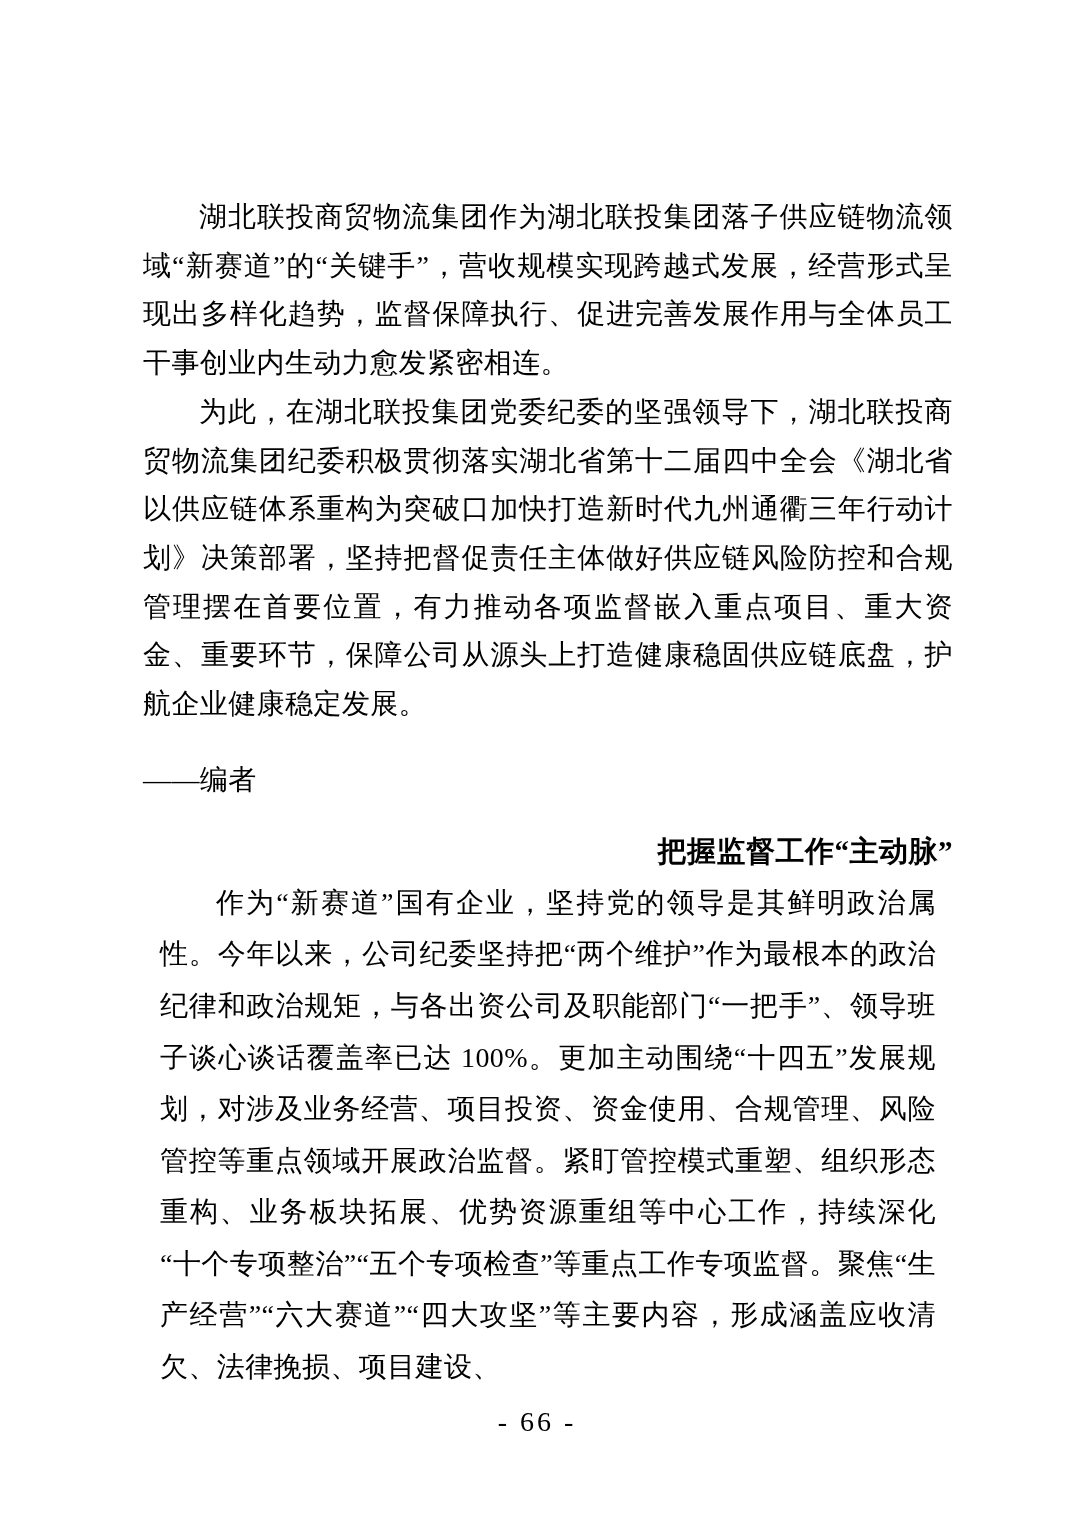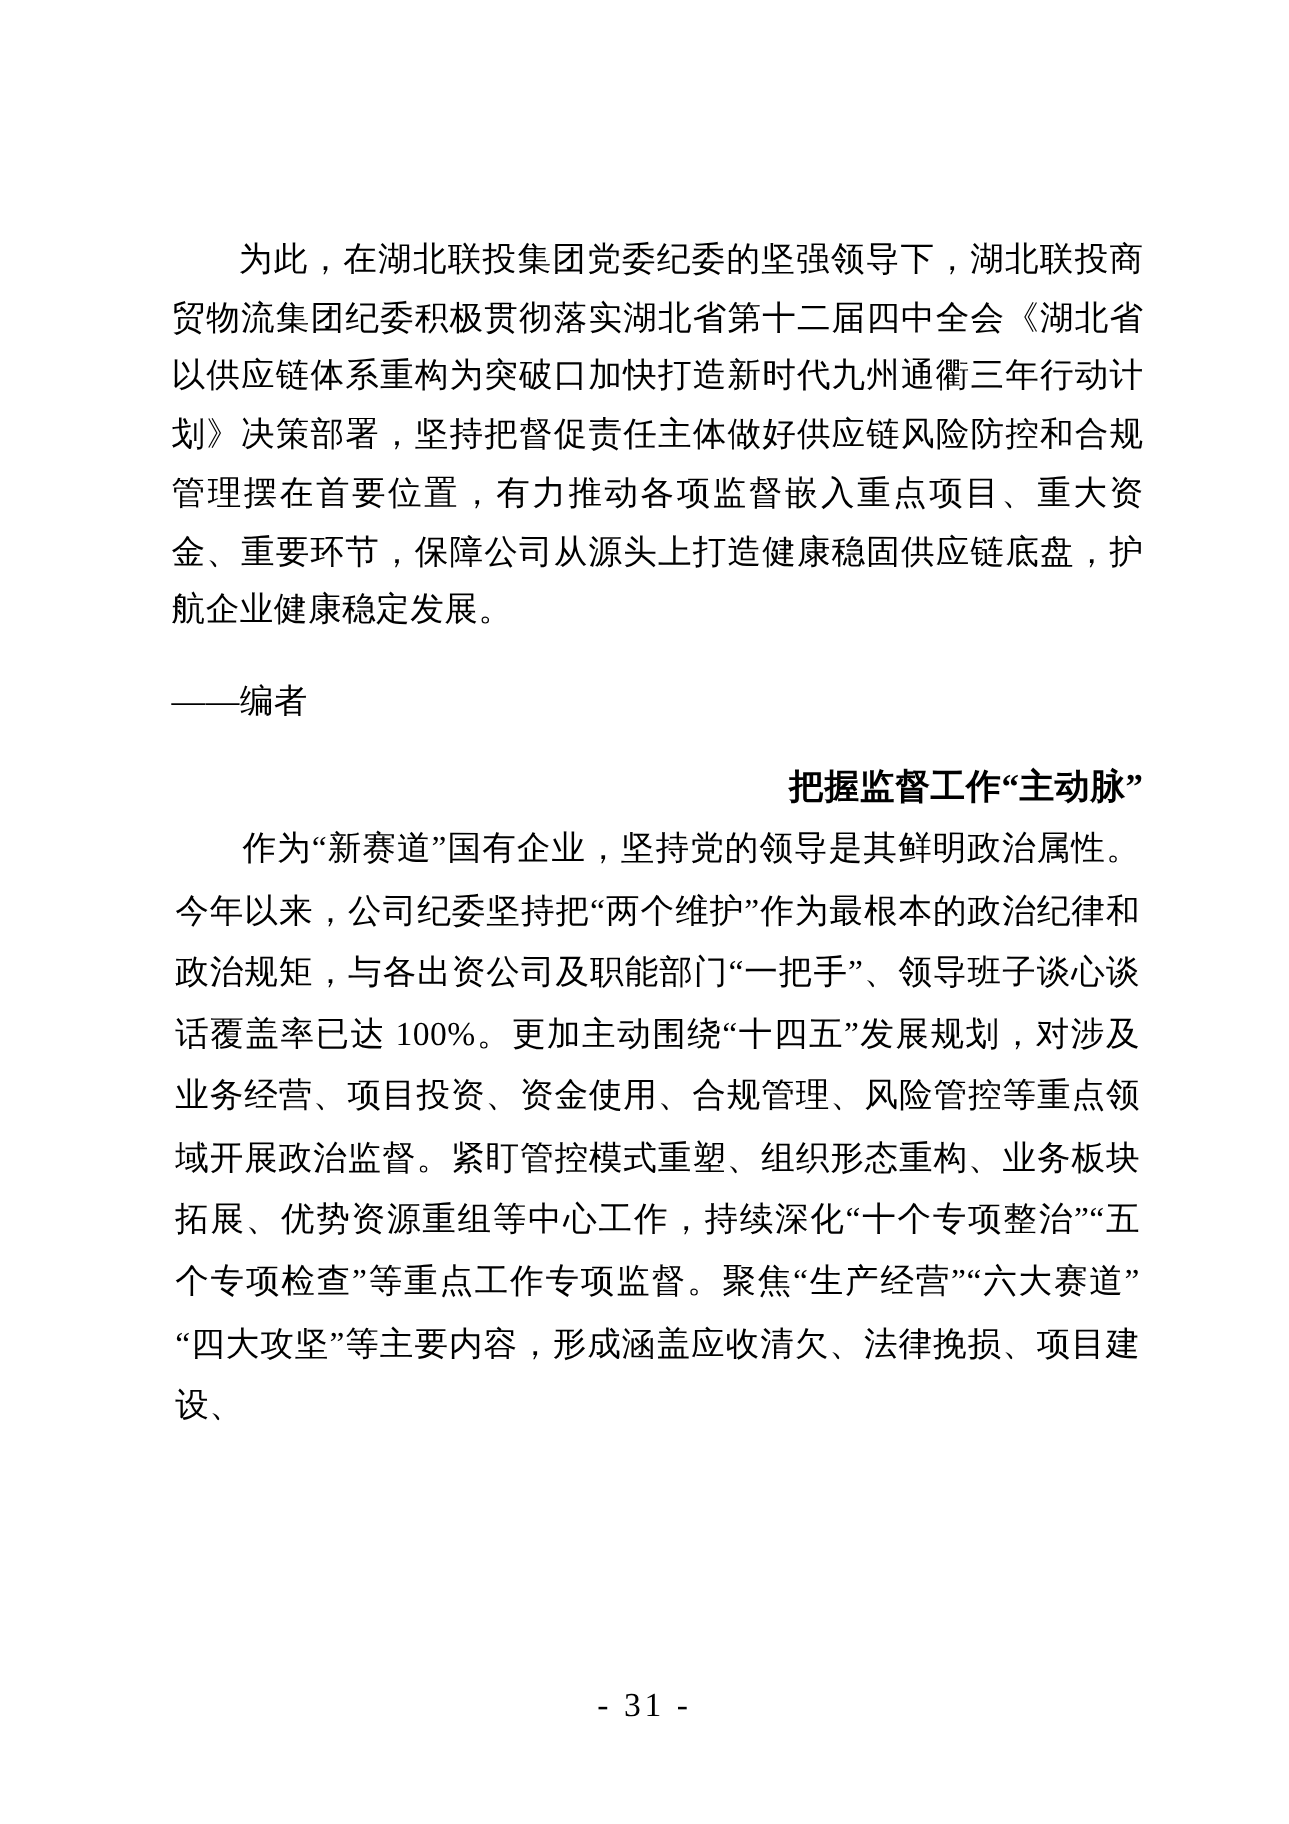--- a/index.html
+++ b/index.html
@@ -43,21 +43,21 @@
   .section-title {
     margin: 0;
     margin-top: 23px;
     font-size: 29px;
     line-height: 49px;
     font-weight: bold;
     text-align: right;
     letter-spacing: 0.5px;
   }
   .para-wide {
-    margin: 3px;
+    margin: 17px;
     margin-top: 1px;
     font-size: 28px;
     line-height: 51.6px;
     text-align: justify;
     text-align-last: left;
     text-indent: 2em;
     text-justify: inter-ideograph;
     letter-spacing: 0.4px;
   }
   .page-number {
@@ -69,19 +69,20 @@
     font-size: 28px;
     letter-spacing: 3px;
     font-family: "Liberation Serif", "DejaVu Serif", serif;
   }
 </style>
 </head>
 <body>
 
 <div class="page">
   <div class="content">
+    <p class="para">湖北联投商贸物流集团作为湖北联投集团落子供应链物流领域“新赛道”的“关键手”，营收规模实现跨越式发展，经营形式呈现出多样化趋势，监督保障执行、促进完善发展作用与全体员工干事创业内生动力愈发紧密相连。</p>
     <p class="para">为此，在湖北联投集团党委纪委的坚强领导下，湖北联投商贸物流集团纪委积极贯彻落实湖北省第十二届四中全会《湖北省以供应链体系重构为突破口加快打造新时代九州通衢三年行动计划》决策部署，坚持把督促责任主体做好供应链风险防控和合规管理摆在首要位置，有力推动各项监督嵌入重点项目、重大资金、重要环节，保障公司从源头上打造健康稳固供应链底盘，护航企业健康稳定发展。</p>
     <p class="byline">——编者</p>
     <h2 class="section-title">把握监督工作“主动脉”</h2>
     <p class="para-wide">作为“新赛道”国有企业，坚持党的领导是其鲜明政治属性。今年以来，公司纪委坚持把“两个维护”作为最根本的政治纪律和政治规矩，与各出资公司及职能部门“一把手”、领导班子谈心谈话覆盖率已达 100%。更加主动围绕“十四五”发展规划，对涉及业务经营、项目投资、资金使用、合规管理、风险管控等重点领域开展政治监督。紧盯管控模式重塑、组织形态重构、业务板块拓展、优势资源重组等中心工作，持续深化“十个专项整治”“五个专项检查”等重点工作专项监督。聚焦“生产经营”“六大赛道”“四大攻坚”等主要内容，形成涵盖应收清欠、法律挽损、项目建设、</p>
   </div>
-  <div class="page-number">- 31 -</div>
+  <div class="page-number">- 66 -</div>
 </div>
 
 </body></html>

